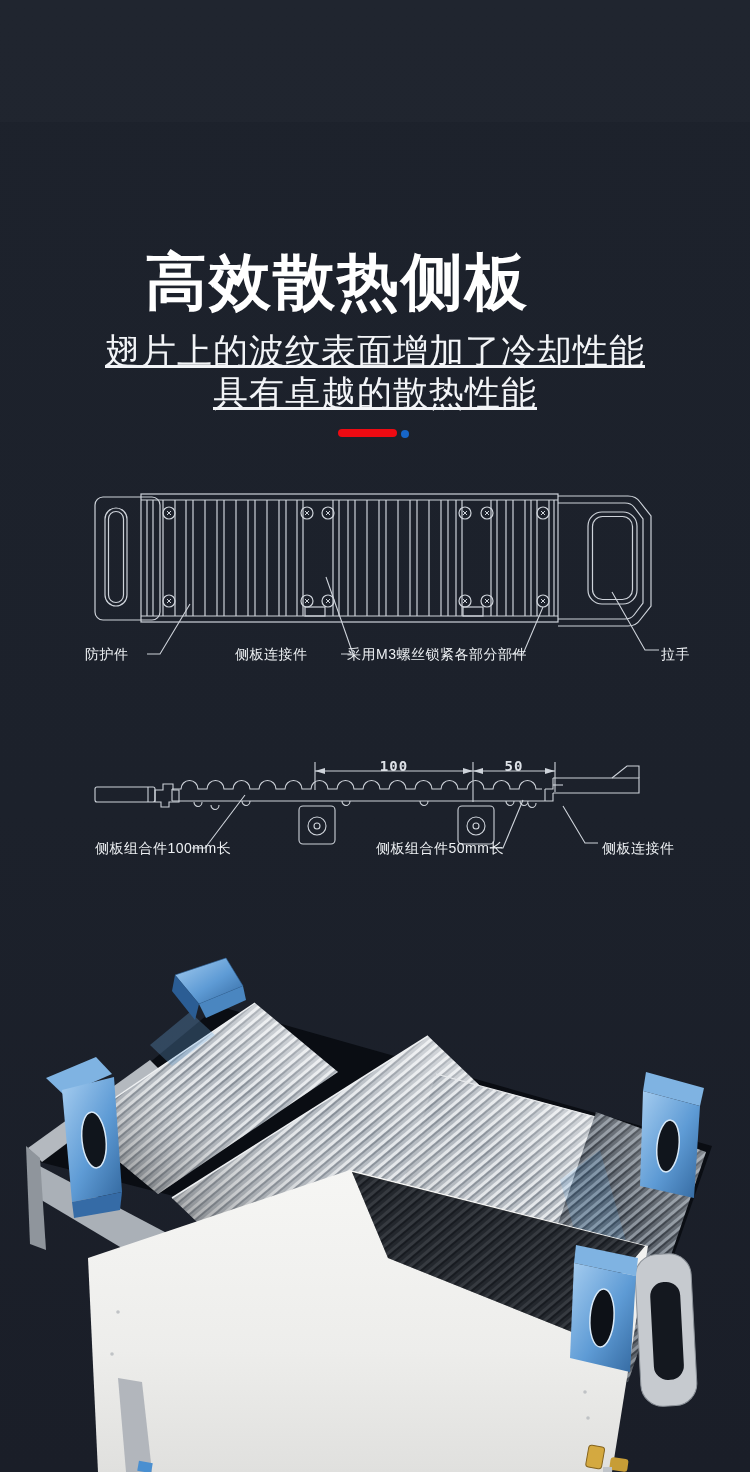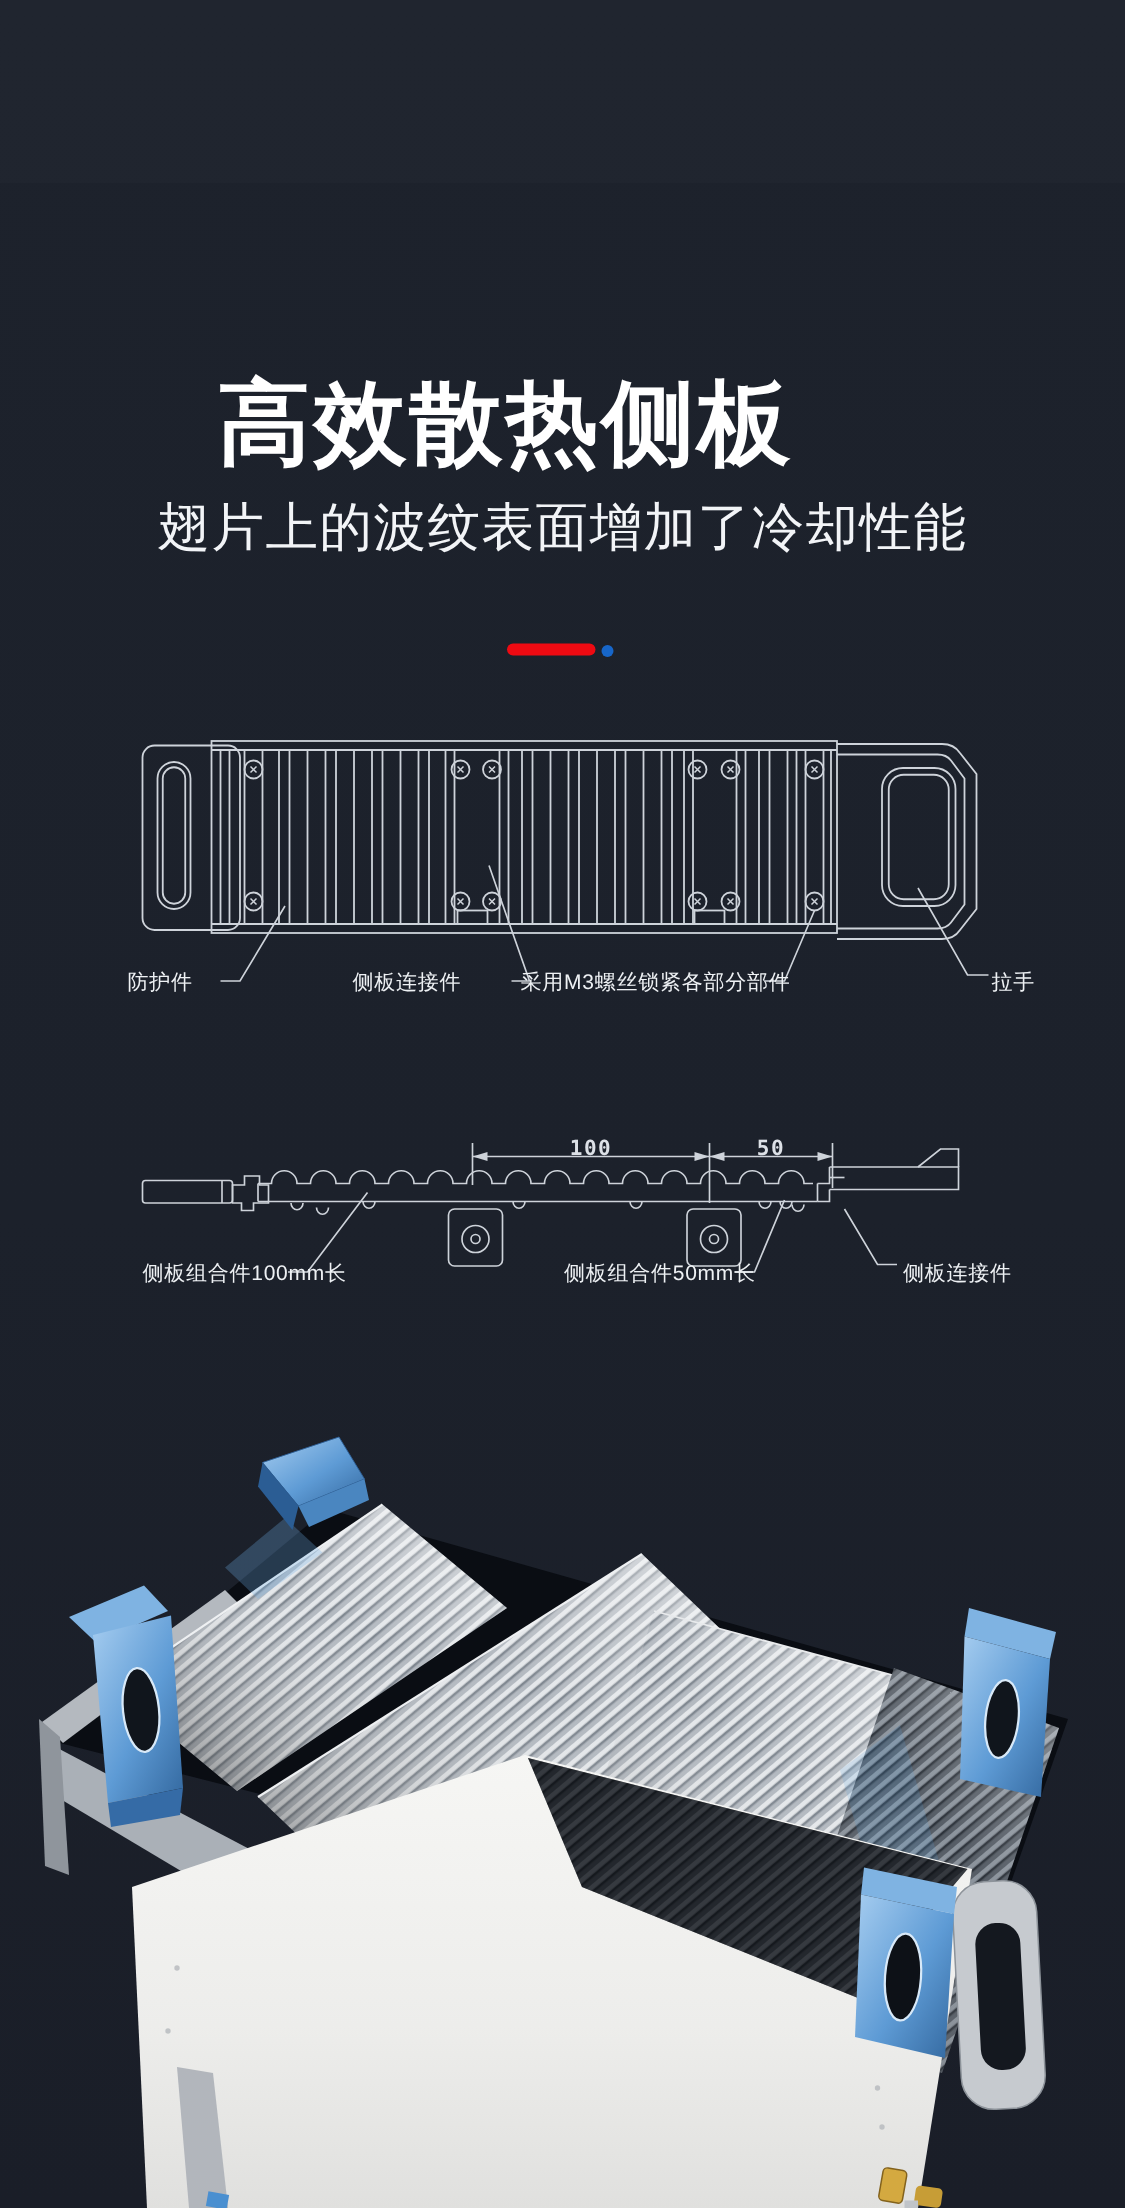--- a/index.html
+++ b/index.html
@@ -8,21 +8,21 @@
     background:linear-gradient(180deg,#1d222c 0%,#1c212b 55%,#1a1e28 100%);
     font-family:"Liberation Sans","DejaVu Sans",sans-serif;
   }
   .abs{position:absolute;}
   .hero-title{
     left:0;top:240px;width:674px;text-align:center;
     font-size:62px;font-weight:bold;color:#ffffff;letter-spacing:2px;
   }
   .hero-sub{
     left:0;width:750px;text-align:center;
-    font-size:35px;color:#f2f4f7;letter-spacing:1px;font-weight:normal;
+    font-size:35px;color:#f2f4f7;letter-spacing:1px;font-weight:normal;text-decoration:underline;
   }
   .sub1{top:328px;}
   .sub2{top:370px;}
   .divider-bar{left:338px;top:429px;width:59px;height:8px;border-radius:4px;background:#ee0a12;}
   .divider-dot{left:401px;top:430px;width:8px;height:8px;border-radius:50%;background:#1766c9;}
   .cad-label{
     color:#eef1f4;font-size:14px;font-weight:normal;letter-spacing:0.5px;
     white-space:nowrap;line-height:15px;z-index:5;
   }
   .dim-label{
@@ -233,20 +233,21 @@
       <g>
         <rect x="587" y="1446" width="16" height="22" rx="3" fill="#d4a940" stroke="#83621c" stroke-width="1" transform="rotate(10 595 1458)"></rect>
         <rect x="610" y="1458" width="18" height="13" rx="3" fill="#c79d36" transform="rotate(8 619 1464)"></rect>
         <rect x="603" y="1467" width="9" height="5" fill="#c0c4c9"></rect>
       </g>
     </g>
   </svg>
 
   <div class="abs hero-title">高效散热侧板</div>
   <div class="abs hero-sub sub1">翅片上的波纹表面增加了冷却性能</div>
+  <div class="abs hero-sub sub2">具有卓越的散热性能</div>
   <div class="abs divider-bar"></div>
   <div class="abs divider-dot"></div>
 
   <div class="abs cad-label" style="left:85px;top:647px;">防护件</div>
   <div class="abs cad-label" style="left:235px;top:647px;">侧板连接件</div>
   <div class="abs cad-label" style="left:347px;top:647px;">采用M3螺丝锁紧各部分部件</div>
   <div class="abs cad-label" style="left:661px;top:647px;">拉手</div>
 
   <div class="abs dim-label" style="left:374px;top:758px;width:40px;">100</div>
   <div class="abs dim-label" style="left:494px;top:758px;width:40px;text-align:center;">50</div>

